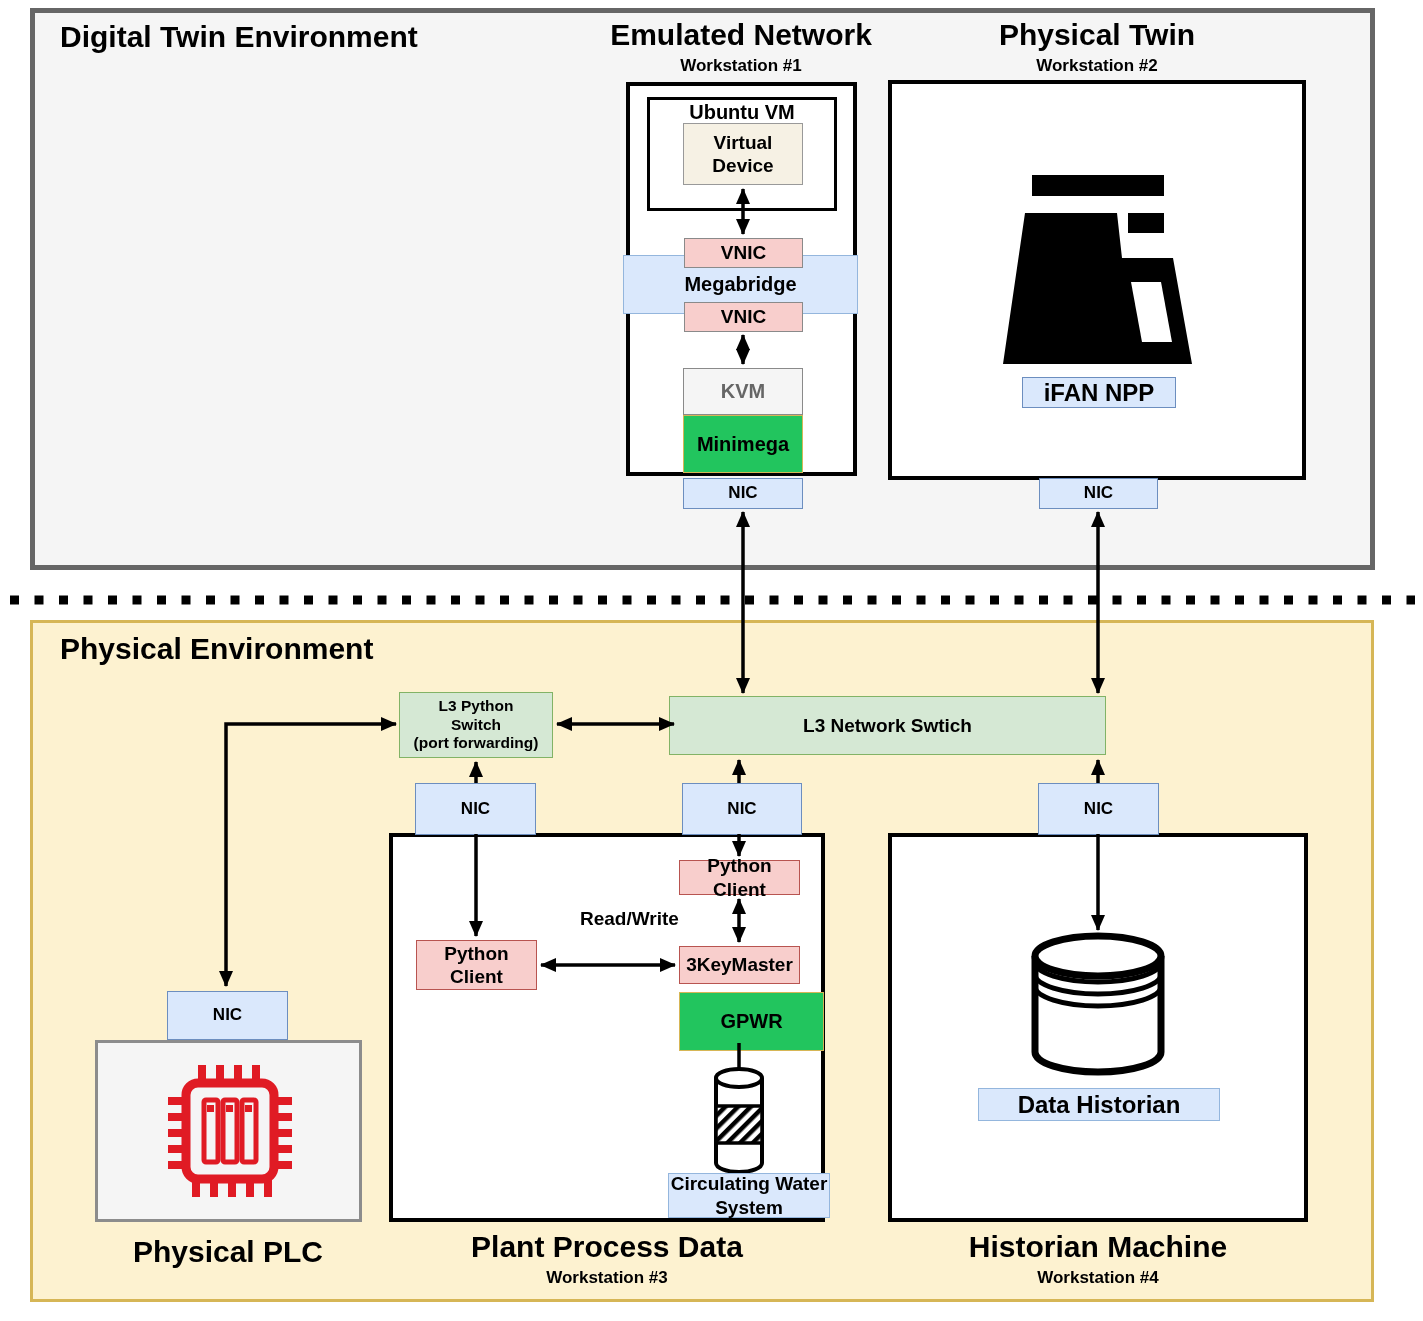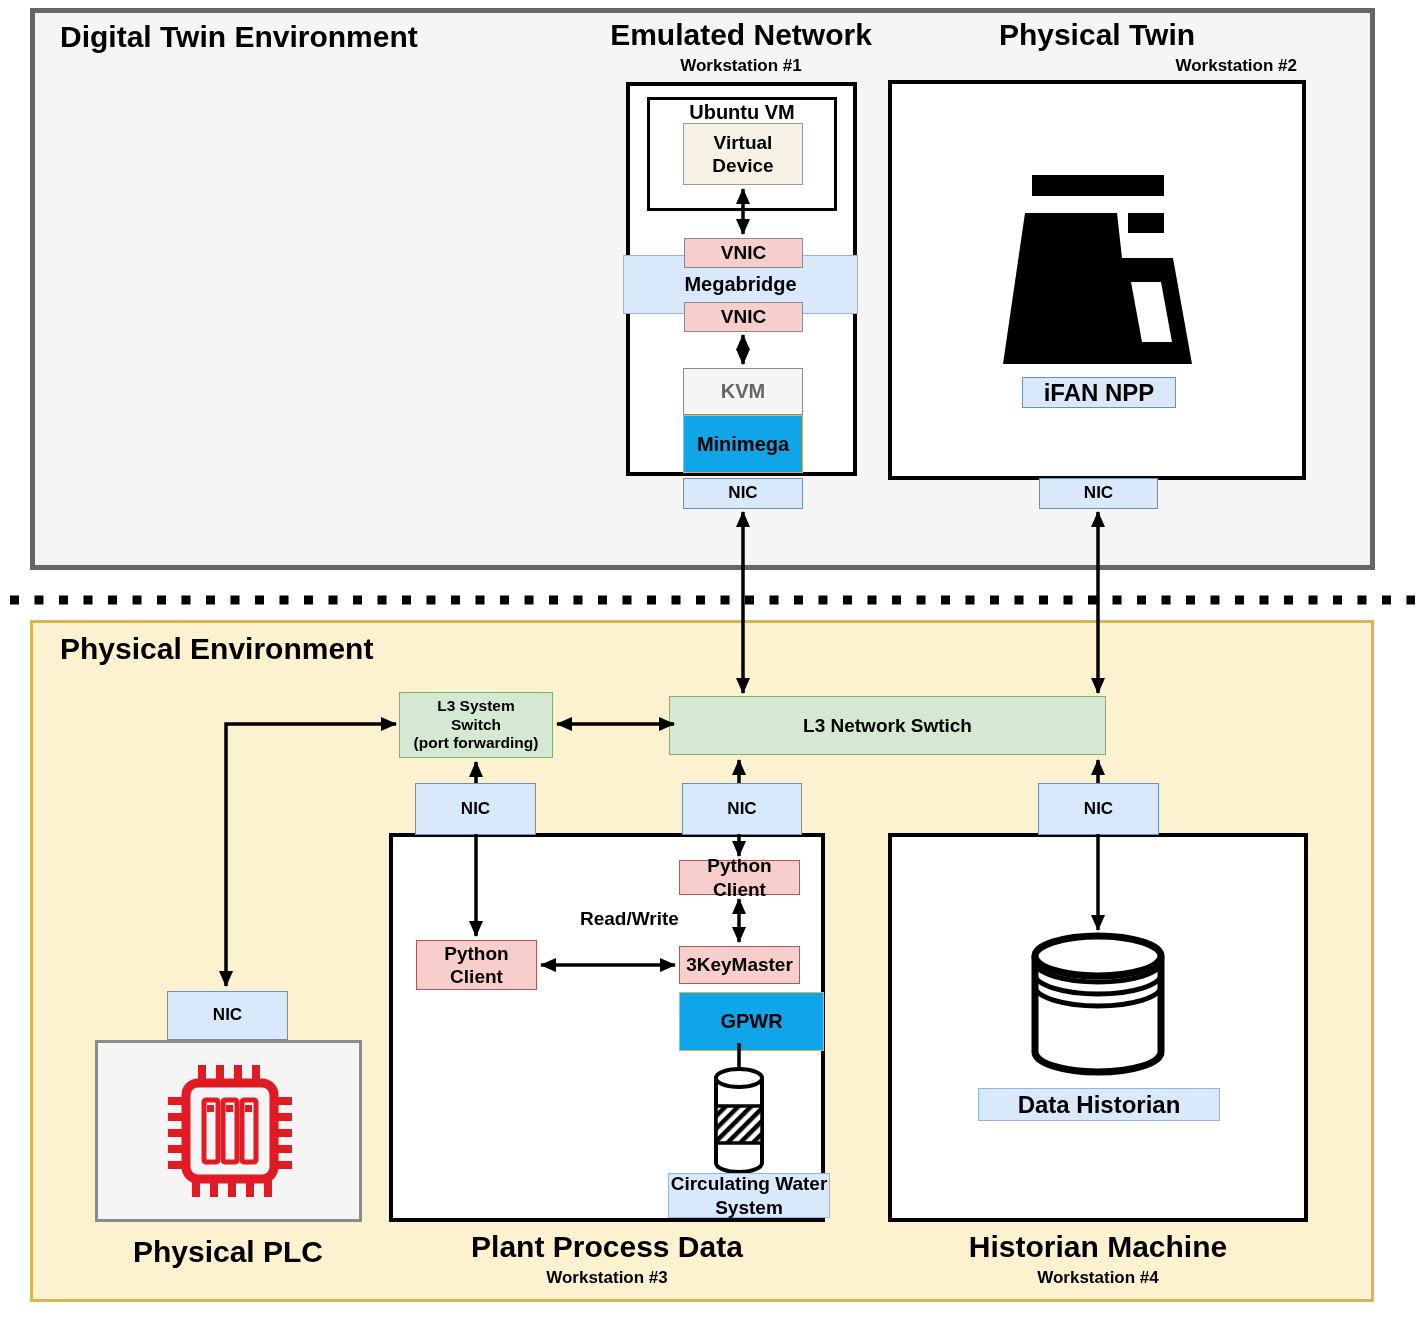--- a/index.html
+++ b/index.html
@@ -11,21 +11,21 @@
   
   .env-gray{background:#f5f5f5;border:5px solid #666666;}
   .env-yellow{background:#fdf2d0;border:3px solid #d6b656;}
   .ws-box{background:#ffffff;border:4px solid #000000;}
   .inner-black{background:#ffffff;border:3px solid #000000;}
   .blue{background:#dae8fc;border:1.6px solid #6c8ebf;}
   .blue-lite{background:#dae8fc;border:1.6px solid #94b6dd;}
   .pink{background:#f8cecc;border:1.6px solid #b85450;}
   .pink-gray{background:#f8cecc;border:1.6px solid #8a8a8a;}
   .green{background:#d5e8d4;border:1.6px solid #82b366;}
-  .cream{background:#0ea5e9;border:1.6px solid #d6b656;}
+  .cream{background:#22c55e;border:1.6px solid #d6b656;}
   .gray-fill{background:#f5f5f5;border:1.6px solid #8a8a8a;}
   .plc-frame{background:#f5f5f5;border:3px solid #8c8c8c;}
   
   .h1{font-size:30px;}
   .h2{font-size:17px;}
   .t24{font-size:24px;}
   .t20{font-size:20px;}
   .t19{font-size:19px;}
   .t17{font-size:17px;}
   .t15{font-size:15.5px;}
@@ -56,38 +56,38 @@
 
   <div class="box pink-gray t19" style="left:684px;top:238px;width:119px;height:30px;">VNIC</div>
   <div class="box pink-gray t19" style="left:684px;top:302px;width:119px;height:30px;">VNIC</div>
 
   <div class="box gray-fill t20 gray-text" style="left:683px;top:368px;width:120px;height:47px;">KVM</div>
   <div class="box cream t20" style="left:683px;top:415px;width:120px;height:58px;">Minimega</div>
 
   <div class="box blue t17" style="left:683px;top:478px;width:120px;height:31px;">NIC</div>
 
   <div class="abs h1 ctr" style="left:897px;top:18px;width:400px;">Physical Twin</div>
-  <div class="abs h2 ctr" style="left:897px;top:56px;width:400px;text-align:right;">Workstation #2</div>
+  <div class="abs h2 ctr" style="left:897px;top:56px;width:400px;">Workstation #2</div>
 
   <div class="abs ws-box" style="left:888px;top:80px;width:418px;height:400px;"></div>
 
   <svg class="abs" style="left:1000px;top:174px;" width="196" height="192" viewBox="0 0 196 192">
     <rect x="32" y="1" width="132" height="21" fill="#000"></rect>
     <rect x="128" y="39" width="36" height="20" fill="#000"></rect>
     <polygon points="25,39 117,39 122,84 173,84 192,190 3,190" fill="#000"></polygon>
     <polygon points="131,108 161,108 172,168 142,168" fill="#fff"></polygon>
   </svg>
   <div class="box blue t24" style="left:1022px;top:377px;width:154px;height:31px;">iFAN NPP</div>
 
   <div class="box blue t17" style="left:1039px;top:478px;width:119px;height:31px;">NIC</div>
 
   <div class="abs env-yellow" style="left:30px;top:620px;width:1344px;height:682px;"></div>
   <div class="abs h1" style="left:60px;top:632px;">Physical Environment</div>
 
-  <div class="box green t15 pre" style="left:399px;top:692px;width:154px;height:66px;">L3 System
+  <div class="box green t15 pre" style="left:399px;top:692px;width:154px;height:66px;">L3 Python
 Switch
 (port forwarding)</div>
 
   <div class="box green t19" style="left:669px;top:696px;width:437px;height:59px;">L3 Network Swtich</div>
 
   <div class="abs ws-box" style="left:389px;top:833px;width:436px;height:389px;"></div>
 
   <div class="abs ws-box" style="left:888px;top:833px;width:420px;height:389px;"></div>
 
   <div class="box blue t17" style="left:415px;top:783px;width:121px;height:52px;">NIC</div>

